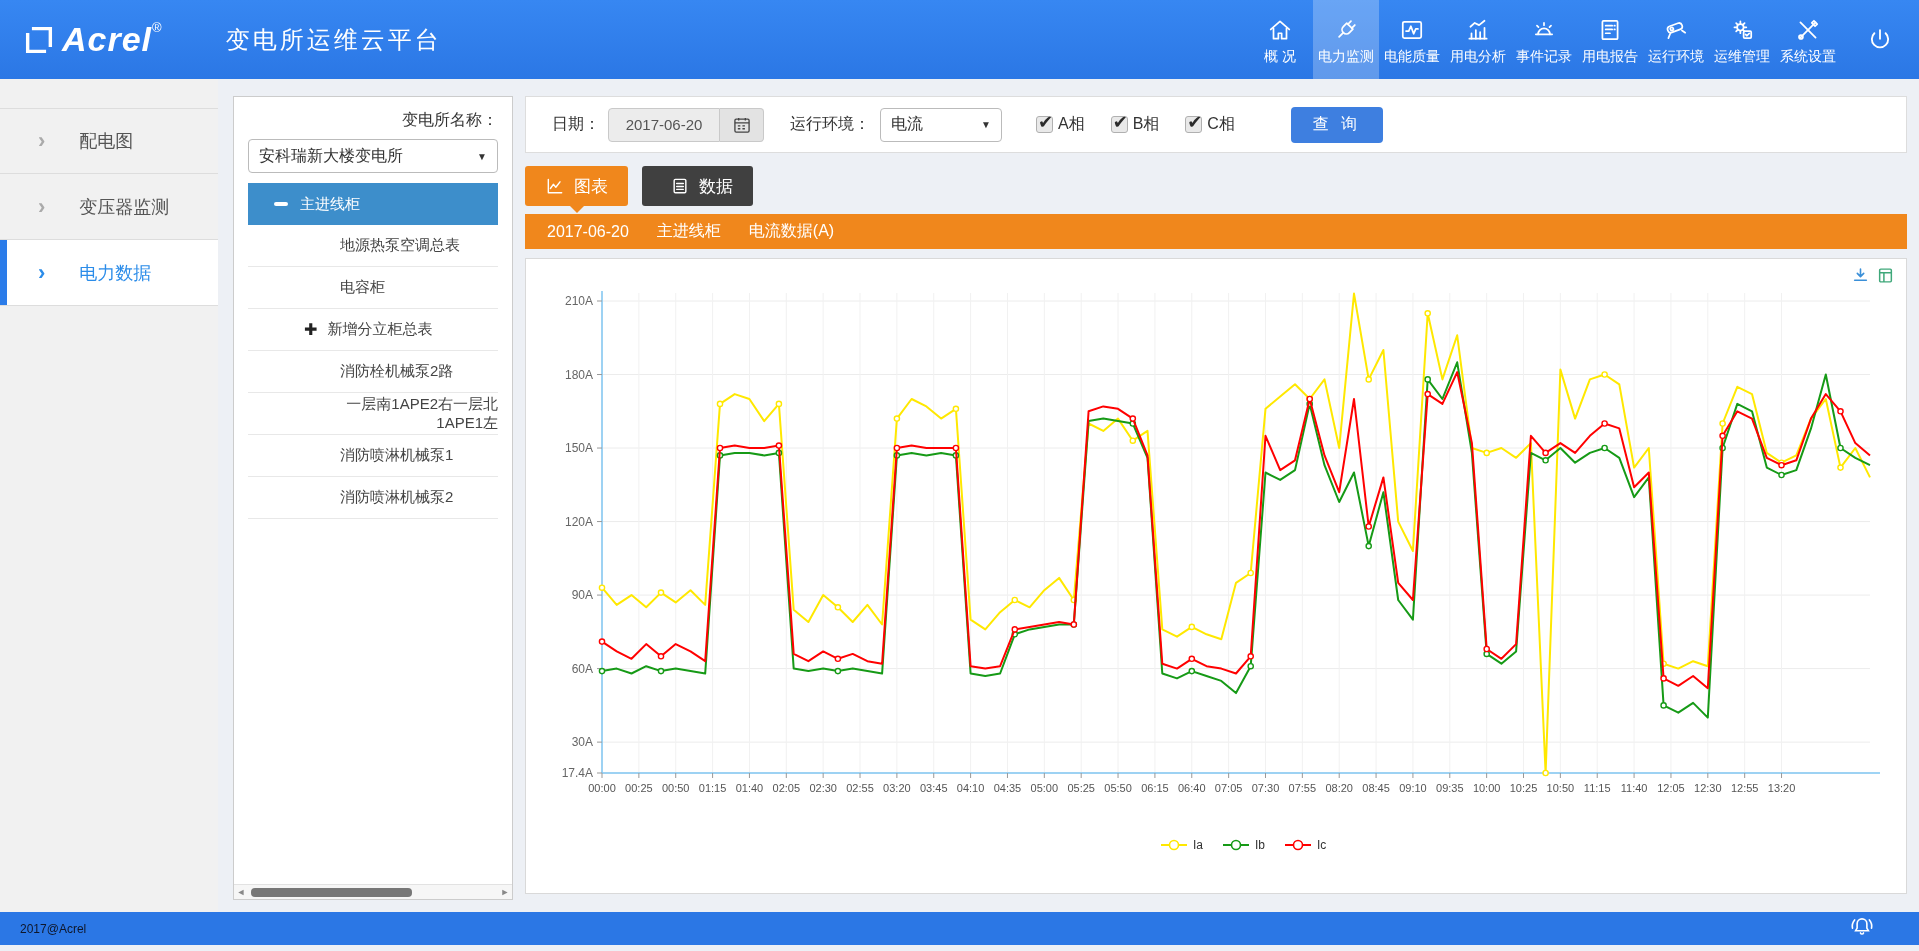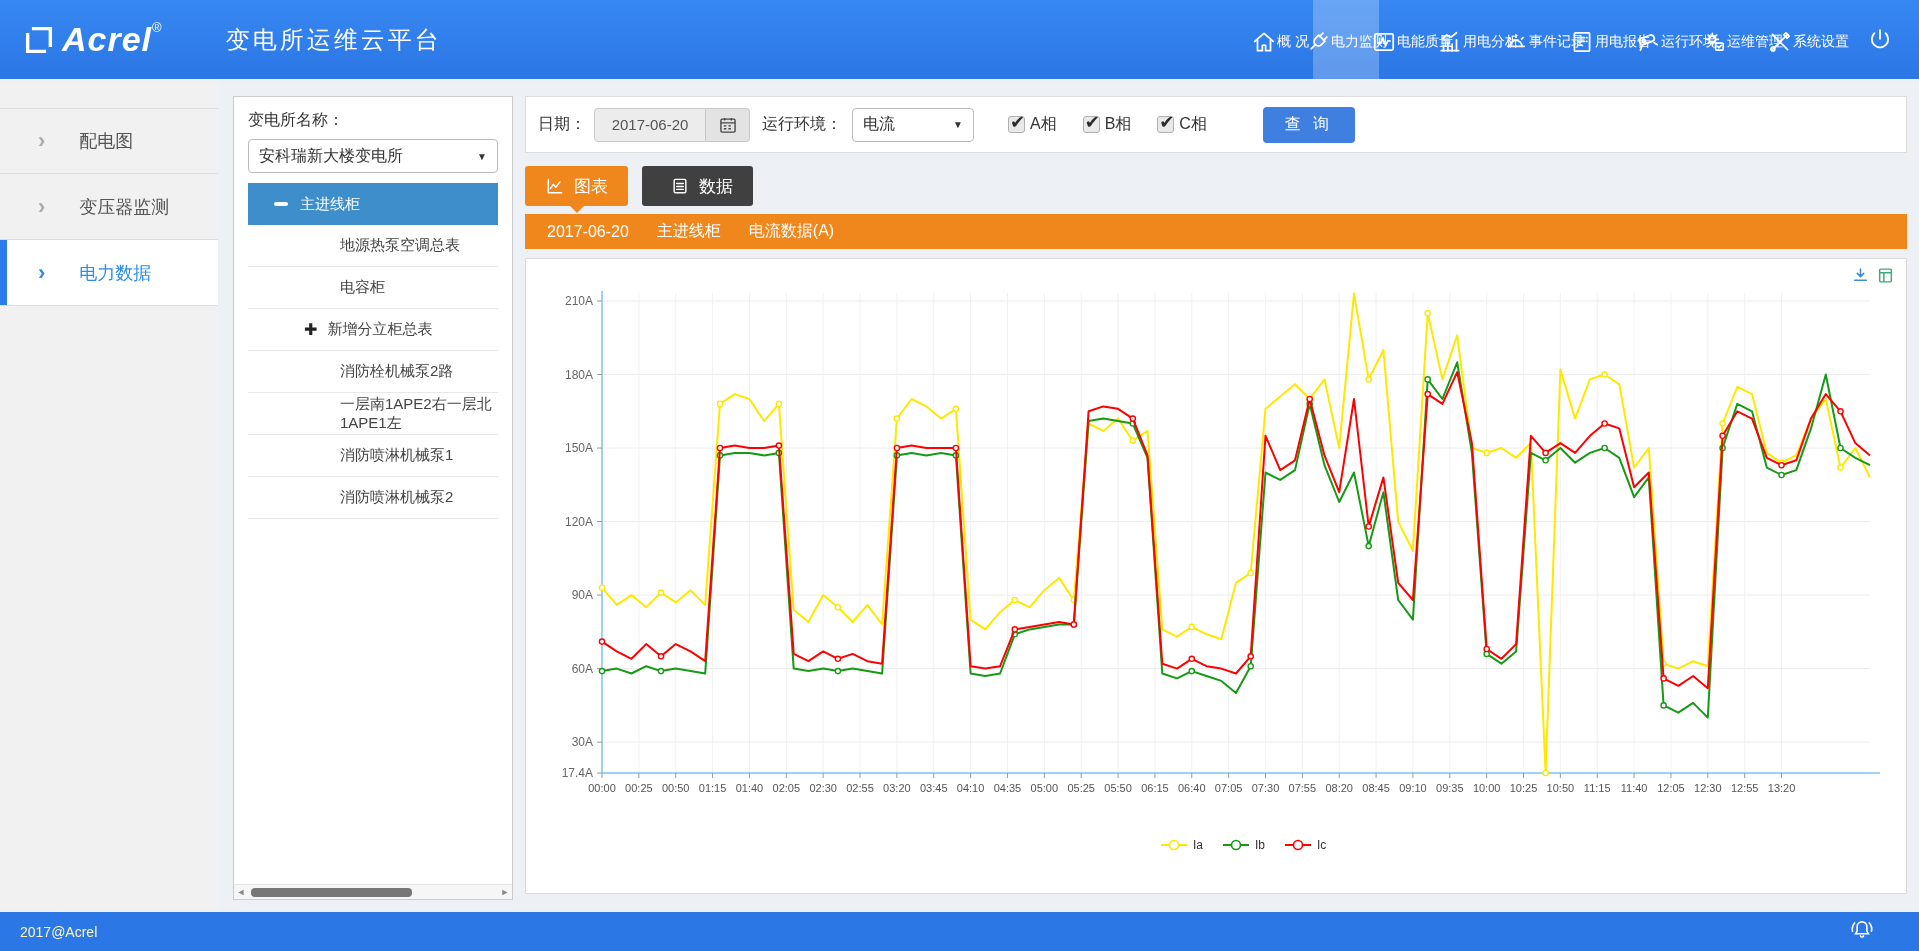--- a/index.html
+++ b/index.html
@@ -8,60 +8,60 @@
 
   
   .header { position:absolute; left:0; top:0; width:1919px; height:79px;
     background:linear-gradient(180deg,#3787f2 0%,#2b77e5 100%); display:flex; align-items:center; color:#fff;gap:36px; }
   .brand { display:flex; align-items:center; margin-left:22px; }
   .brand .logo-ic { width:34px; height:34px; margin-right:6px; }
   .brand-name { font-size:34px; font-weight:bold; font-style:italic; letter-spacing:1px; }
   .brand-reg { font-size:13px; vertical-align:top; position:relative; top:-12px; }
   .app-title { font-size:24px; margin-left:28px; letter-spacing:3px; }
   .nav { margin-left:auto; display:flex; height:79px; }
-  .nav-item { width:66px; height:79px; display:flex; flex-direction:row; align-items:center; justify-content:center; cursor:pointer; }
+  .nav-item { width:66px; height:79px; display:flex; flex-direction:column; align-items:center; justify-content:center; cursor:pointer; }
   .nav-item.active { background:rgba(255,255,255,.25); }
   .nav-item .nico { height:30px; display:flex; align-items:flex-end; }
   .nav-item .nlabel { font-size:14px; margin-top:5px; white-space:nowrap; }
   .nav-item.power { width:78px; }
   .nico svg, .power svg { stroke:#fff; fill:none; stroke-width:1.6; stroke-linecap:round; stroke-linejoin:round; }
 
   
   .sidebar { position:absolute; left:0; top:79px; width:218px; height:833px; background:#f1f1f1; }
   .side-item { height:66px; display:flex; align-items:center; border-bottom:1px solid #ddd; color:#555;
     font-size:18px; cursor:pointer; position:relative; }
   .side-item:first-child { border-top:1px solid #ddd; margin-top:29px; }
   .side-item .chev { color:#aaa; font-size:22px; margin:0 34px 0 38px; font-weight:bold; }
   .side-item.active { background:#fff; color:#2b8ce9; }
   .side-item.active::before { content:''; position:absolute; left:0; top:0; width:7px; height:100%; background:#2b7ce9; }
   .side-item.active .chev { color:#2b8ce9; }
 
   
   .tree-panel { position:absolute; left:233px; top:96px; width:280px; height:804px; background:#fff; border:1px solid #ccc; }
-  .tree-inner { padding:13px 14px 0 14px; }
+  .tree-inner { padding:13px 14px 0 14px;text-align:right; }
   .tree-label { font-size:16px; color:#333; margin-bottom:8px; }
   .select-box { height:34px; border:1px solid #bbb; border-radius:4px; background:#fff; display:flex; align-items:center;
     padding:0 10px; font-size:16px; color:#333; cursor:pointer; justify-content:space-between; }
   .select-box .arr { font-size:10px; color:#333; }
   .tree-list { margin-top:10px; }
   .tree-row { height:42px; display:flex; align-items:center; font-size:15px; color:#444; border-bottom:1px solid #e8e8e8; cursor:pointer; background:#fff; }
   .tree-row.selected { background:#3d8ecb; color:#fff; border-bottom:none; }
   .tree-row .minus { width:14px; height:4px; background:#fff; border-radius:2px; margin:0 12px 0 26px; }
   .tree-row .plus { color:#222; font-size:16px; font-weight:bold; margin:0 10px 0 56px; }
   .tree-row.child { padding-left:92px; }
   .hscroll { position:absolute; left:0; bottom:0; width:100%; height:15px; background:#f6f6f6; border-top:1px solid #e2e2e2;
     display:flex; align-items:center; font-size:9px; color:#888; }
   .hscroll .thumb { height:9px; background:#777; border-radius:4px; width:58%; margin-left:3px; }
   .hscroll .ar { width:14px; text-align:center; cursor:pointer; }
   .hscroll .ar.right { margin-left:auto; }
 
   
   .filter-bar { position:absolute; left:525px; top:96px; width:1382px; height:57px; background:#fff; border:1px solid #ddd;
     display:flex; align-items:center; font-size:16px; color:#333; }
-  .flabel { margin-left:12px; }
+  .flabel { margin-left:26px; }
   .date-group { display:flex; margin-left:8px; }
   .date-input { width:112px; height:34px; background:#ececec; border:1px solid #c9c9c9; border-radius:4px 0 0 4px;
     text-align:center; font-size:15px; color:#555; font-family:"Liberation Sans","DejaVu Sans",sans-serif; }
   .cal-btn { width:44px; height:34px; background:#e3e3e3; border:1px solid #c9c9c9; border-left:none; border-radius:0 4px 4px 0;
     display:flex; align-items:center; justify-content:center; cursor:pointer; }
   .cal-btn svg { stroke:#444; fill:none; stroke-width:1.6; }
   .cat-select { width:122px; height:34px; margin-left:10px; }
   .checks { display:flex; align-items:center; margin-left:34px; }
   .check-wrap { display:flex; align-items:center; margin-right:26px; cursor:pointer; }
   .cbbox { width:17px; height:17px; background:#e9e9e9; border:1px solid #b0b0b0; border-radius:3px; margin-right:5px;
@@ -87,22 +87,22 @@
   .result-bar span + span { margin-left:28px; }
 
   
   .chart-panel { position:absolute; left:525px; top:258px; width:1382px; height:636px; background:#fff; border:1px solid #d9d9d9; }
   .chart-tools { position:absolute; top:8px; right:12px; display:flex; }
   .chart-tools .t { margin-left:8px; cursor:pointer; }
   #chart-svg { position:absolute; left:4px; top:14px; }
   #chart-svg text { font-family:"Liberation Sans","DejaVu Sans",sans-serif; }
 
   
-  .footer { position:absolute; left:0; top:912px; width:1919px; height:39px; background:#2b77e5; color:#fef9c3;
-    display:flex; align-items:center; font-size:14px; }
+  .footer { position:absolute; left:0; top:912px; width:1919px; height:33px; background:#2b77e5; color:#0f172a;
+    display:flex; align-items:center; font-size:12px; }
   .footer .copy { margin-left:20px; }
   .footer .bell { margin-left:auto; margin-right:44px; cursor:pointer; }
   .footer .bell svg { stroke:#fff; fill:none; stroke-width:1.5; stroke-linecap:round; }
 </style>
 </head>
 <body>
 
 <div class="header">
   <div class="brand">
     <svg class="logo-ic" viewBox="0 0 24 24" fill="none" stroke="#fff" stroke-width="2.4">

